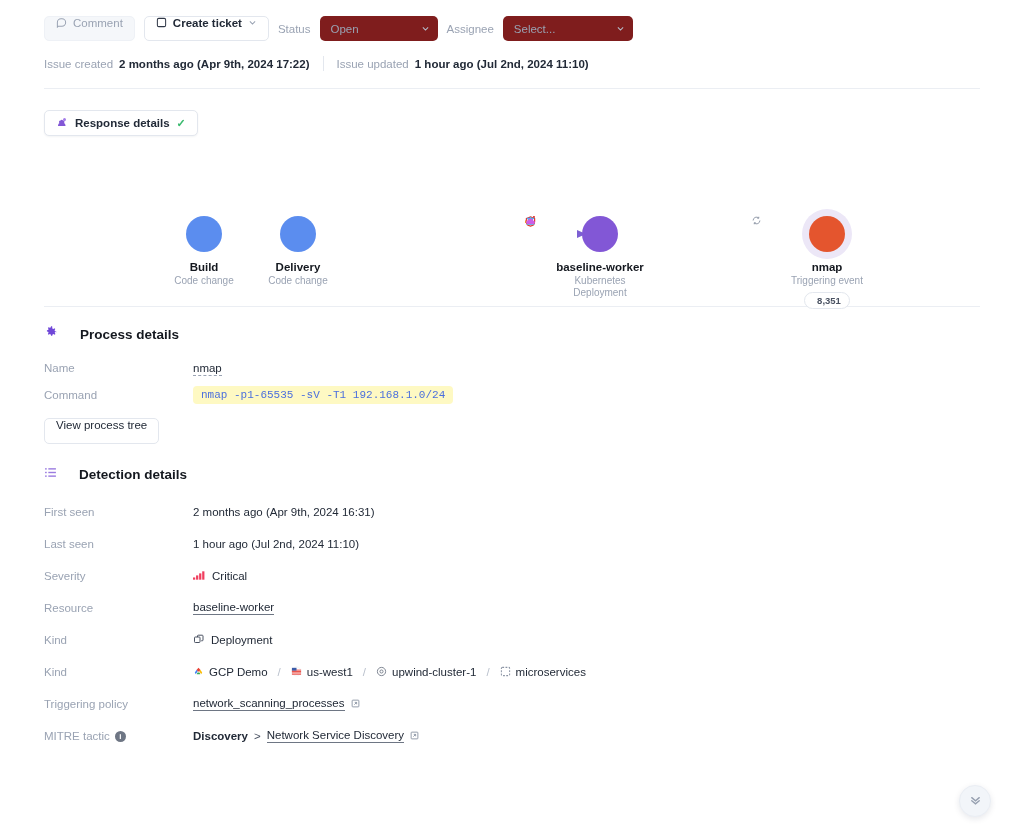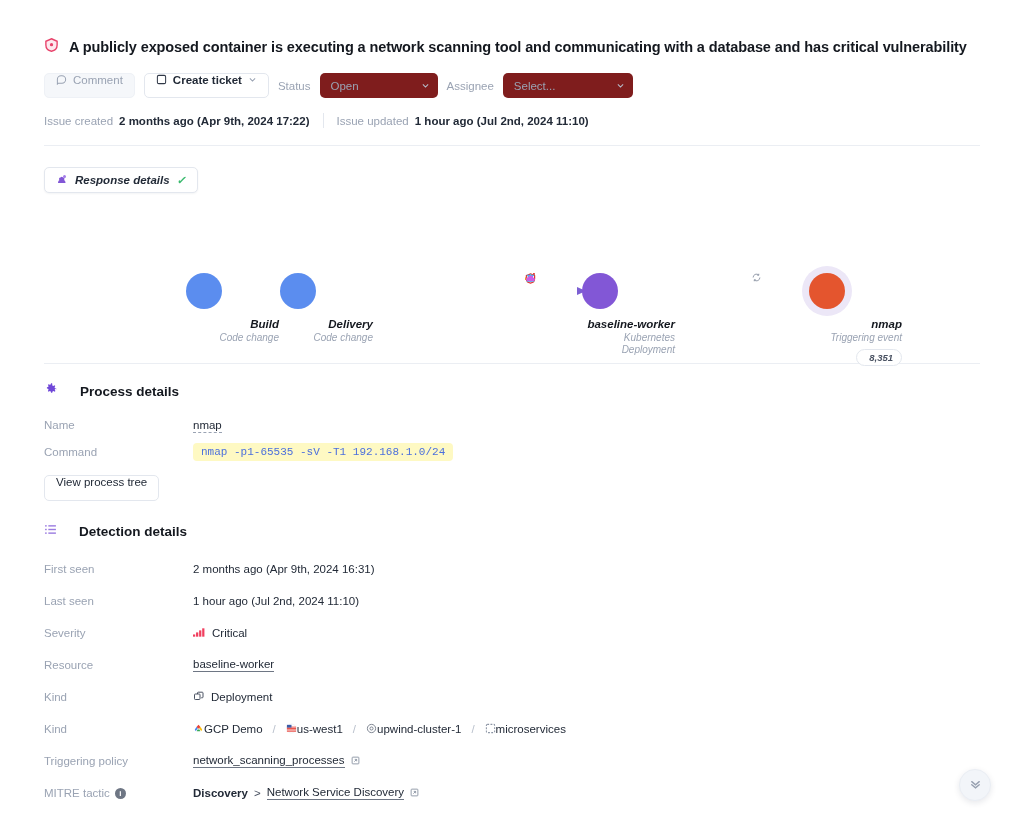--- a/index.html
+++ b/index.html
@@ -37,28 +37,28 @@
   .meta-val { color: #222a37; font-weight: bold; }
   .meta-sep { width: 1px; height: 15px; background: #e3e7ee; }
 
   .hr { height: 1px; background: #ebeef3; margin-top: 17px; }
 
   
   .chip {
     margin-top: 21px; display: inline-flex; align-items: center; gap: 7px;
     height: 26px; padding: 0 11px; border: 1px solid #e3e7ee; border-radius: 5px;
     background: #fff; font-size: 11.5px; font-weight: bold; color: #222a37;
-    box-shadow: 0 1px 2px rgba(20,30,60,.05); cursor: pointer; font-style: italic;
+    box-shadow: 0 1px 2px rgba(20,30,60,.05); cursor: pointer;
   }
   .tick { color: #3aba6e; font-size: 11px; font-weight: bold; }
 
   
   .flow { position: relative; height: 150px; margin-top: 14px; }
   .flow svg { position: absolute; left: 0; top: 0; }
-  .node { position: absolute; width: 150px; margin-left: -75px; text-align: right; font-style: italic; }
+  .node { position: absolute; width: 150px; margin-left: -75px; text-align: center; }
   .node .dot {
     width: 36px; height: 36px; border-radius: 50%; margin: 0 auto;
     display: flex; align-items: center; justify-content: center; color: #fff;
   }
   .node .dot.halo { box-shadow: 0 0 0 7px #ece7f7; }
   .node .nm { margin-top: 9px; font-size: 11.5px; font-weight: bold; color: #14181f; }
   .node .sub { margin-top: 2px; font-size: 10px; color: #9aa3b3; line-height: 11.5px; }
   .badges { margin-top: 4px; display: flex; justify-content: center; gap: 8px; }
   .bstack { display: flex; flex-direction: column; align-items: center; gap: 1px; }
   .count-pill {
@@ -79,49 +79,40 @@
     display: inline-block; background: #fef9c3; border-radius: 4px; padding: 3px 8px;
     font-family: "Liberation Mono", monospace; font-size: 11px; color: #4b6fdd; white-space: pre;
   }
   .desc { font-size: 11.5px; line-height: 17px; color: #222a37; }
 
   .detrow { display: flex; align-items: center; font-size: 11.5px; height: 32px; }
   .detrow .k { width: 149px; color: #9aa3b3; flex: none; display: flex; align-items: center; gap: 5px; }
   .detrow .v { color: #222a37; display: flex; align-items: center; gap: 6px; }
   .underline { border-bottom: 1px solid #6e7684; padding-bottom: 1px; cursor: pointer; }
   .path-sep { color: #b9c0cc; margin: 0 4px; }
-  .path-item { display: inline-flex; align-items: center; }
+  .path-item { display: inline-flex; align-items: center; gap: 5px; }
   .ext { color: #8a93a3; font-size: 10px; }
   .info-i {
     width: 11px; height: 11px; border-radius: 50%; background: #6e7684; color: #fff;
     font-size: 8px; font-weight: bold; display: inline-flex; align-items: center; justify-content: center;
   }
 
   .fab {
     position: absolute; right: 33px; bottom: 38px; width: 32px; height: 32px;
     border-radius: 50%; background: #f2f5f9; border: 1px solid #eaeef4;
     display: flex; align-items: center; justify-content: center;
     box-shadow: 0 2px 6px rgba(20,30,60,.10); cursor: pointer; color: #97a0b0;
   }
 </style>
 </head>
 <body>
 
 <div class="page">
 
   
-  <div class="title-row">
-    <span>
-      <svg width="15" height="16" viewBox="0 0 24 24">
-          <path d="M12 2 L21 6 V12 C21 17 17 21 12 22 C7 21 3 17 3 12 V6 Z" fill="#fde8ee" stroke="#e8436b" stroke-width="2.2"></path>
-          <circle cx="12" cy="11.5" r="2.6" fill="#e8436b"></circle>
-        </svg>
-    </span>
-    <span class="title-text">A publicly exposed container is executing a network scanning tool and communicating with a database and has critical vulnerability</span>
-  </div>
 
   
   <div class="toolbar">
     <button class="btn muted">
       <span>
         <svg width="11" height="11" viewBox="0 0 24 24" fill="none" stroke="#9aa3b3" stroke-width="2.2">
             <path d="M21 12a8 8 0 0 1-8 8H5l-2 2V12a8 8 0 0 1 8-8h2a8 8 0 0 1 8 8z"></path>
           </svg>
       </span>
       <span>Comment</span>

